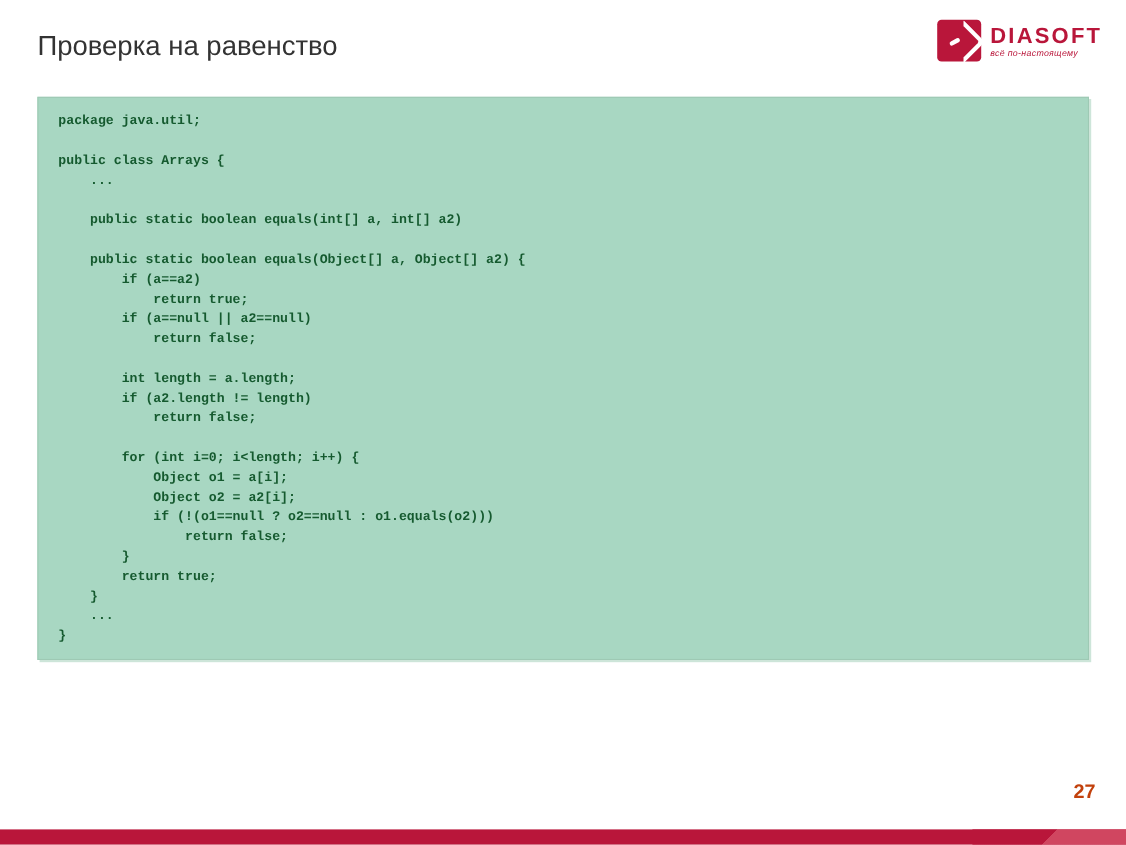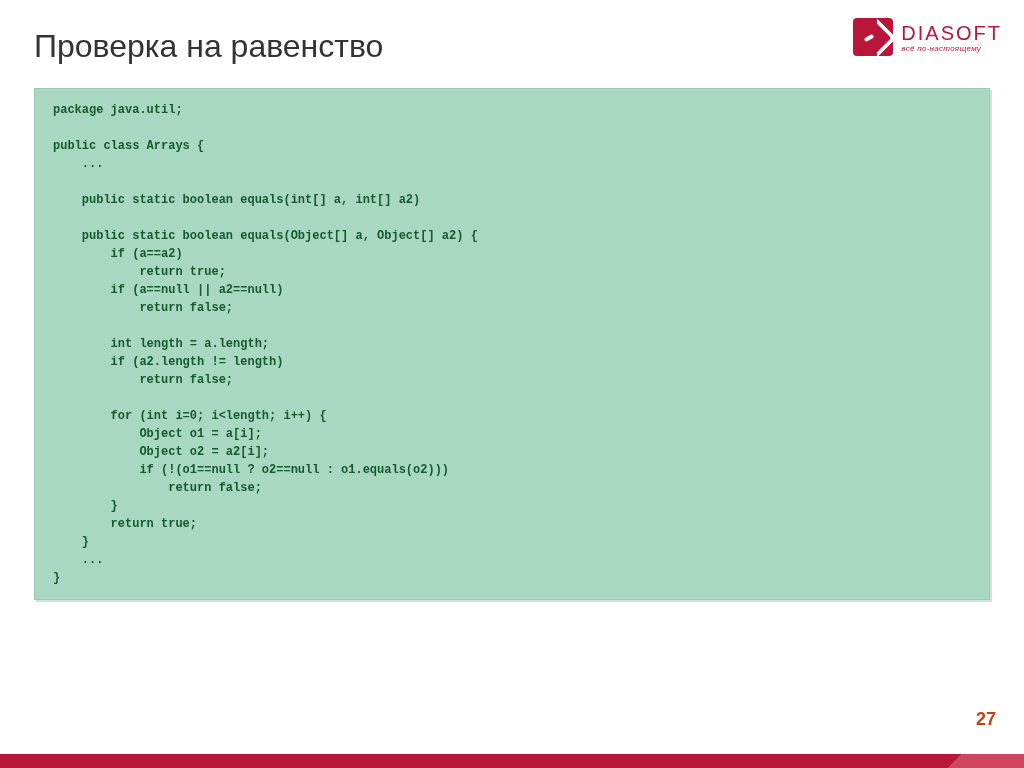--- a/index.html
+++ b/index.html
@@ -1,31 +1,31 @@
 <!DOCTYPE html>
 <html><head>
 <meta charset="utf-8">
 <style>
   * { margin: 0; padding: 0; box-sizing: border-box; }
   html, body { width: 1024px; height: 768px; font-family: Arial, sans-serif; background: #fff; overflow: hidden; }
   .slide { position: relative; width: 1024px; height: 768px; }
-  .title { position: absolute; top: 28px; left: 34px; font-size: 32px; color: #333; font-weight: 400; }
+  .title { position: absolute; top: 28px; left: 34px; font-size: 25px; color: #333; font-weight: 400; }
   .logo { position: absolute; top: 18px; right: 22px; display: flex; align-items: center; gap: 8px; }
   .logo-mark { width: 40px; height: 38px; background: #b9163a; border-radius: 4px; position: relative; }
   .logo-mark::before {
     content: ""; position: absolute; left: 10px; top: 6px; width: 20px; height: 20px;
     border: 4px solid #fff; border-left-color: transparent; border-bottom-color: transparent;
     transform: rotate(45deg); border-radius: 2px 6px 2px 0;
   }
   .logo-mark::after {
     content: ""; position: absolute; left: 11px; top: 18px; width: 10px; height: 4px; background: #fff;
     transform: rotate(-28deg); border-radius: 2px;
   }
   .logo-text { display: flex; flex-direction: column; }
-  .logo-brand { font-size: 20px; font-weight: 400; color: #b9163a; letter-spacing: 2px; }
+  .logo-brand { font-size: 20px; font-weight: 700; color: #b9163a; letter-spacing: 2px; }
   .logo-tag { font-size: 8px; color: #b9163a; letter-spacing: 0.3px; margin-top: -1px; font-style: italic; }
   .code-box {
     position: absolute; top: 88px; left: 34px; width: 956px;
     background: #a8d7c2; border: 1px solid #9ec9b4;
     box-shadow: 2px 2px 0 #cde5d9;
     padding: 12px 16px 12px 18px;
   }
   .code-box pre {
     font-family: "Courier New", monospace; font-size: 12px; line-height: 18px;
     color: #155a2f; font-weight: bold; white-space: pre;

